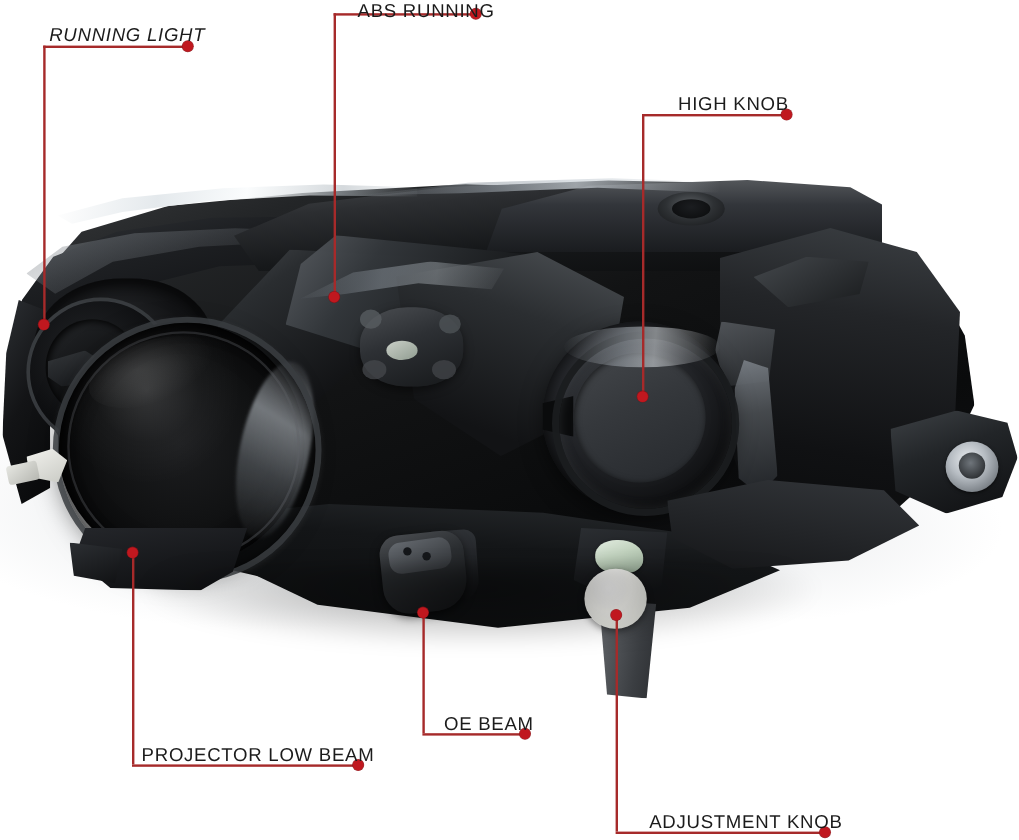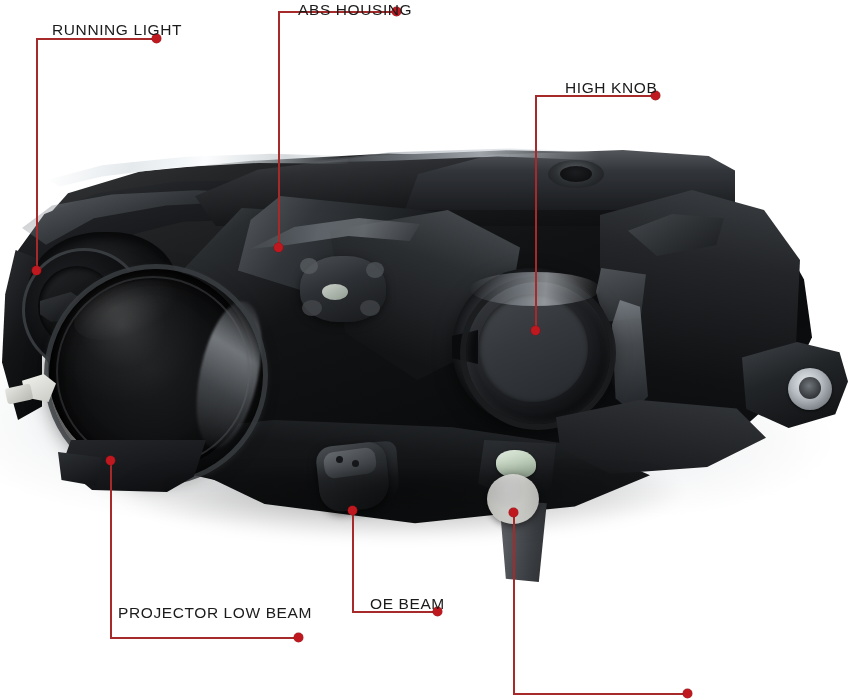--- a/index.html
+++ b/index.html
@@ -475,40 +475,41 @@
     <div class="pz bushing-i"></div>
 
     <div class="pz under-shadow"></div>
   </div>
 
   <div id="callouts">
       <div class="leader h" style="left: 36px; top: 38px; width: 120px; background: rgb(166, 42, 42);"></div>
       <div class="leader v" style="left: 36px; background: rgb(166, 42, 42); top: 38px; height: 232px;"></div>
       <div class="dot" style="left: 32px; top: 266px; background: rgb(192, 24, 31);"></div>
       <div class="dot" style="left: 152px; top: 34px; background: rgb(192, 24, 31);"></div>
-      <div class="clabel" style="left: 52px; top: 22px;">RUNNING LIGHT</div>
+      <div class="clabel" style="left: 41px; top: 22px; font-style: italic;">RUNNING LIGHT</div>
       <div class="leader h" style="left: 278px; top: 11px; width: 118px; background: rgb(166, 42, 42);"></div>
       <div class="leader v" style="left: 278px; background: rgb(166, 42, 42); top: 11px; height: 236px;"></div>
       <div class="dot" style="left: 274px; top: 243px; background: rgb(192, 24, 31);"></div>
       <div class="dot" style="left: 392px; top: 7px; background: rgb(192, 24, 31);"></div>
-      <div class="clabel" style="left: 298px; top: 2px;">ABS HOUSING</div>
+      <div class="clabel" style="left: 298px; top: 2px;">ABS RUNNING</div>
       <div class="leader h" style="left: 535px; top: 95px; width: 120px; background: rgb(166, 42, 42);"></div>
       <div class="leader v" style="left: 535px; background: rgb(166, 42, 42); top: 95px; height: 235px;"></div>
       <div class="dot" style="left: 531px; top: 326px; background: rgb(192, 24, 31);"></div>
       <div class="dot" style="left: 651px; top: 91px; background: rgb(192, 24, 31);"></div>
       <div class="clabel" style="left: 565px; top: 80px;">HIGH KNOB</div>
       <div class="leader h" style="left: 110px; top: 637px; width: 188px; background: rgb(166, 42, 42);"></div>
       <div class="leader v" style="left: 110px; background: rgb(166, 42, 42); top: 460px; height: 177px;"></div>
       <div class="dot" style="left: 106px; top: 456px; background: rgb(192, 24, 31);"></div>
       <div class="dot" style="left: 294px; top: 633px; background: rgb(192, 24, 31);"></div>
-      <div class="clabel" style="left: 118px; top: 605px;">PROJECTOR LOW BEAM</div>
+      <div class="clabel" style="left: 118px; top: 622px;">PROJECTOR LOW BEAM</div>
       <div class="leader h" style="left: 352px; top: 611px; width: 85px; background: rgb(166, 42, 42);"></div>
       <div class="leader v" style="left: 352px; background: rgb(166, 42, 42); top: 510px; height: 101px;"></div>
       <div class="dot" style="left: 348px; top: 506px; background: rgb(192, 24, 31);"></div>
       <div class="dot" style="left: 433px; top: 607px; background: rgb(192, 24, 31);"></div>
       <div class="clabel" style="left: 370px; top: 596px;">OE BEAM</div>
       <div class="leader h" style="left: 513px; top: 693px; width: 174px; background: rgb(166, 42, 42);"></div>
       <div class="leader v" style="left: 513px; background: rgb(166, 42, 42); top: 512px; height: 181px;"></div>
       <div class="dot" style="left: 509px; top: 508px; background: rgb(192, 24, 31);"></div>
       <div class="dot" style="left: 683px; top: 689px; background: rgb(192, 24, 31);"></div>
+      <div class="clabel" style="left: 541px; top: 678px;">ADJUSTMENT KNOB</div>
     </div>
 
 </div>
 
 </body></html>

